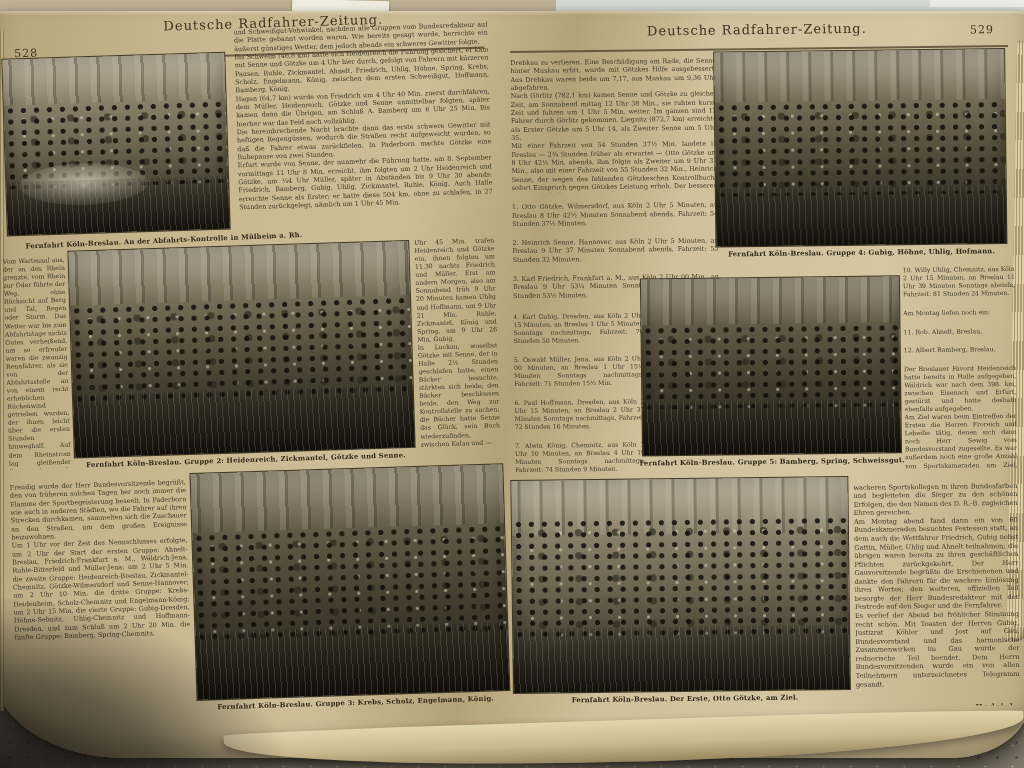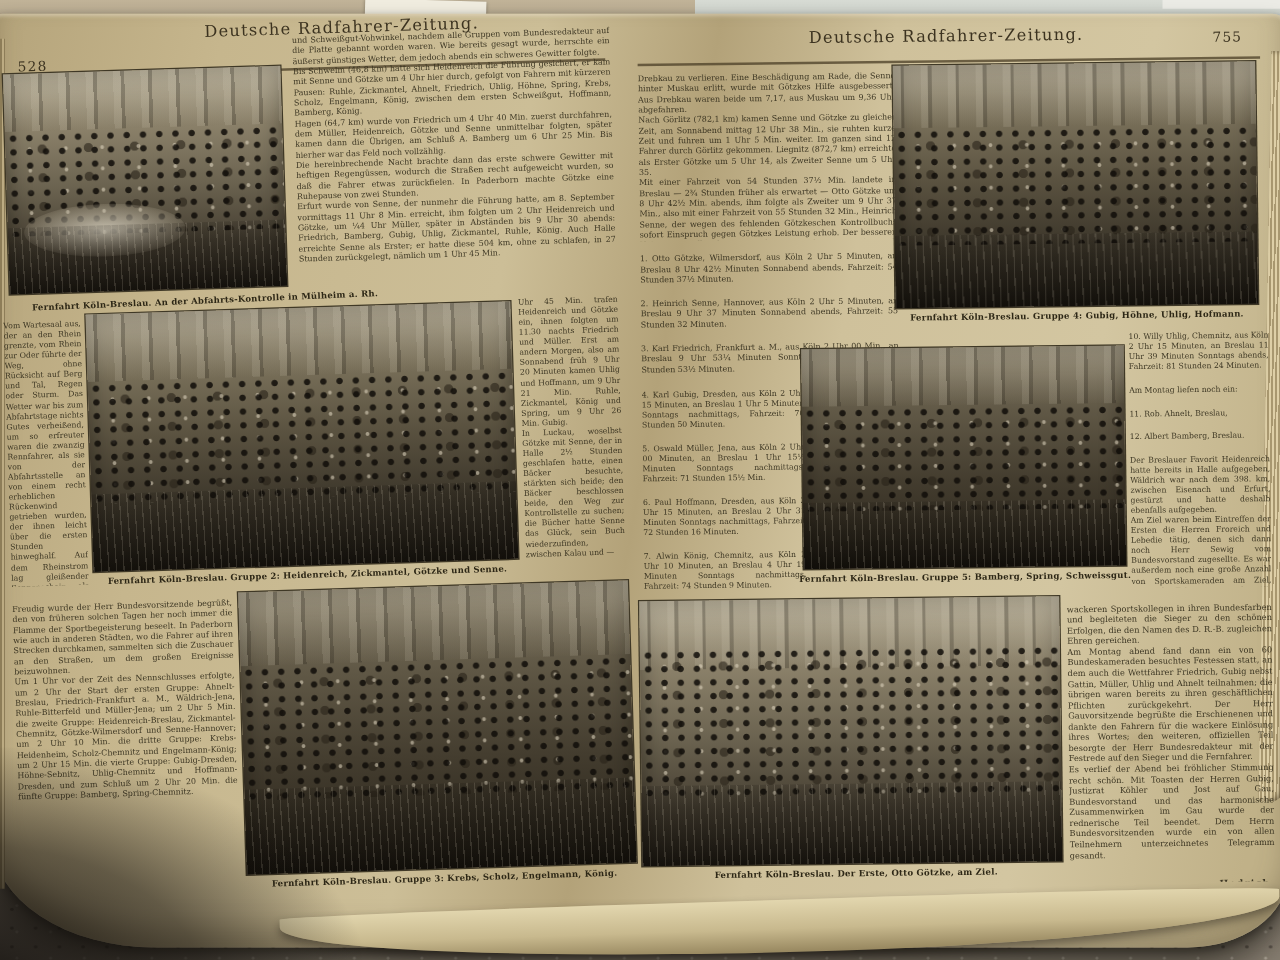--- a/index.html
+++ b/index.html
@@ -136,21 +136,21 @@
     <div class="photo photo--dark" style="left:183px;top:466px;width:312px;height:226px;">
       <div class="ph-sky"></div>
       <div class="ph-crowd"></div>
       <div class="ph-base"></div>
     </div>
     <div class="caption" style="left:186px;top:696px;width:310px;">Fernfahrt Köln-Breslau.  Gruppe 3: Krebs, Scholz, Engelmann, König.</div>
   </div>
 
   <div class="page page-right">
     <div class="masthead" style="left:90px;top:8px;width:330px;">Deutsche Radfahrer-Zeitung.</div>
-    <div class="pagenum" style="left:468px;top:12px;">755</div>
+    <div class="pagenum" style="left:468px;top:12px;">529</div>
     <div class="rule" style="left:8px;top:34px;width:498px;"></div>
 
     <div class="flow" style="left:8px;top:42px;width:206px;height:134px;">Drebkau zu verlieren. Eine Beschädigung am Rade, die Senne hinter Muskau erlitt, wurde mit Götzkes Hilfe ausgebessert. Aus Drebkau waren beide um 7,17, aus Muskau um 9,36 Uhr abgefahren.
 Nach Görlitz (782,1 km) kamen Senne und Götzke zu gleicher Zeit, am Sonnabend mittag 12 Uhr 38 Min., sie ruhten kurze Zeit und fuhren um 1 Uhr 5 Min. weiter. Im ganzen sind 12 Fahrer durch Görlitz gekommen. Liegnitz (872,7 km) erreichte als Erster Götzke um 5 Uhr 14, als Zweiter Senne um 5 Uhr 35.
 Mit einer Fahrzeit von 54 Stunden 37½ Min. landete in Breslau — 2¾ Stunden früher als erwartet — Otto Götzke um 8 Uhr 42½ Min. abends, ihm folgte als Zweiter um 9 Uhr 37 Min., also mit einer Fahrzeit von 55 Stunden 32 Min., Heinrich Senne, der wegen des fehlenden Götzkeschen Kontrollbuchs sofort Einspruch gegen Götzkes Leistung erhob. Der besseren Uebersicht halber lassen wir die Namen der Fahrer hier nach der Reihe des Einlaufs folgen:</div>
 
     <div class="flow" style="left:8px;top:178px;width:206px;height:108px;">
       <div class="result-item">1. Otto Götzke, Wilmersdorf, aus Köln 2 Uhr 5 Minuten, an Breslau 8 Uhr 42½ Minuten Sonnabend abends, Fahrzeit: 54 Stunden 37½ Minuten.</div>
       <div class="result-item">2. Heinrich Senne, Hannover, aus Köln 2 Uhr 5 Minuten, an Breslau 9 Uhr 37 Minuten Sonnabend abends, Fahrzeit: 55 Stunden 32 Minuten.</div>
       <div class="result-item">3. Karl Friedrich, Frankfurt a. M., aus Köln 2 Uhr 00 Min., an Breslau 9 Uhr 53¼ Minuten Sonntags früh, Fahrzeit 67 Stunden 53½ Minuten.</div>

